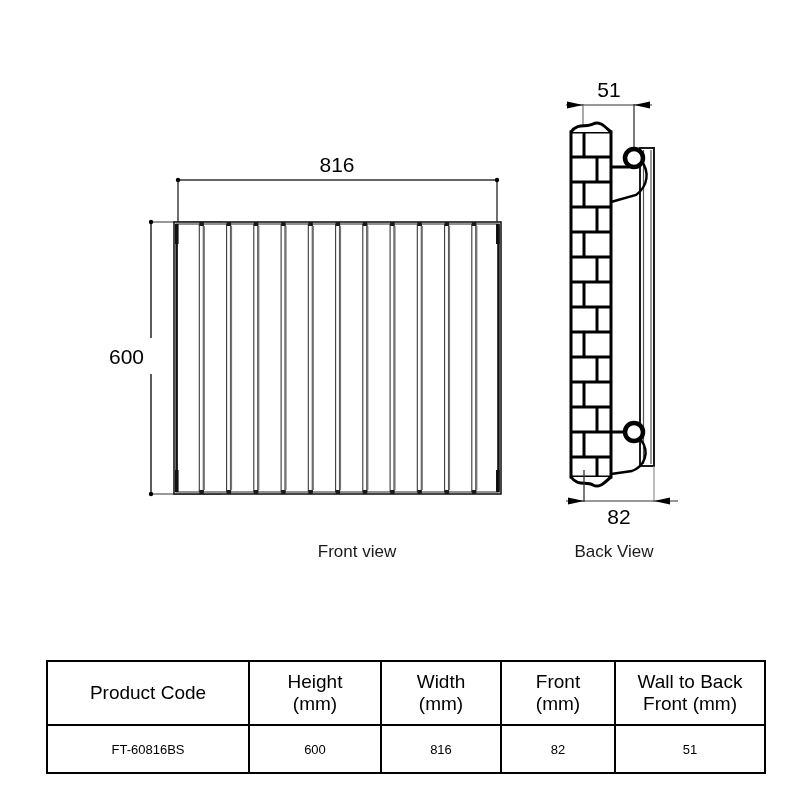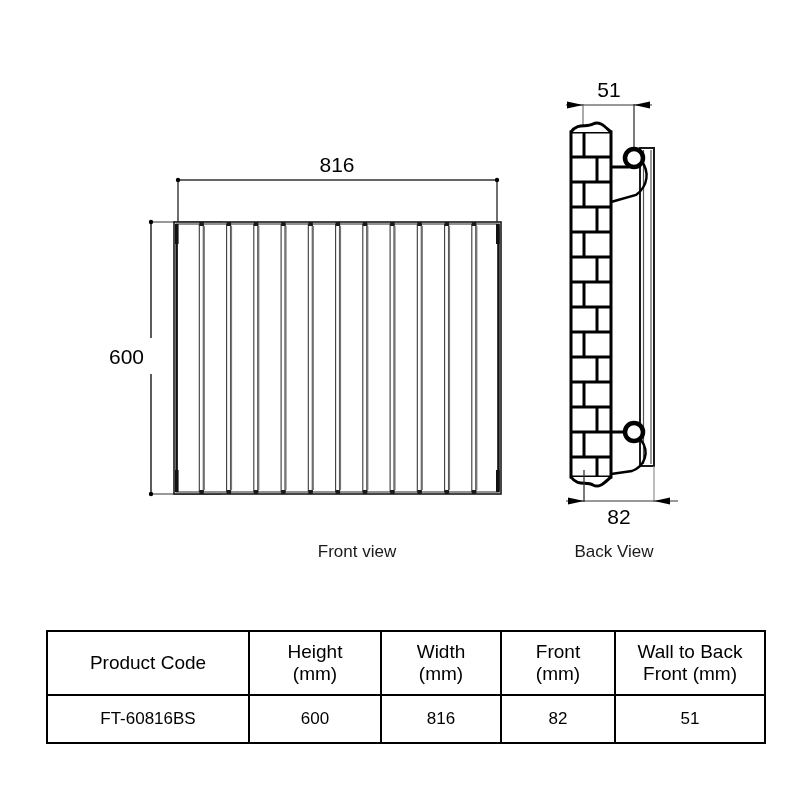--- a/index.html
+++ b/index.html
@@ -27,42 +27,42 @@
     fill: #000000;
   }
   .view-label {
     font-family: "Liberation Sans", sans-serif;
     font-size: 17px;
     fill: #1a1a1a;
   }
   .spec-table {
     position: absolute;
     left: 46px;
-    top: 630px;
+    top: 660px;
     width: 708px;
     border-collapse: collapse;
     table-layout: fixed;
   }
   .spec-table th,
   .spec-table td {
     border: 2px solid #000000;
     text-align: center;
     font-family: "Liberation Sans", sans-serif;
     font-weight: normal;
     color: #000000;
     padding: 0;
   }
   .spec-table th {
     height: 62px;
     font-size: 19px;
     line-height: 1.15;
   }
   .spec-table td {
     height: 46px;
-    font-size: 17px;
+    font-size: 13px;
   }
   .th-l1, .th-l2 { display: block; }
   .col-code   { width: 200px; }
   .col-height { width: 130px; margin-top: 16px; }
   .col-width  { width: 118px; }
   .col-depth  { width: 112px; }
   .col-wall   { width: 148px; }
 </style>
 </head>
 <body>

